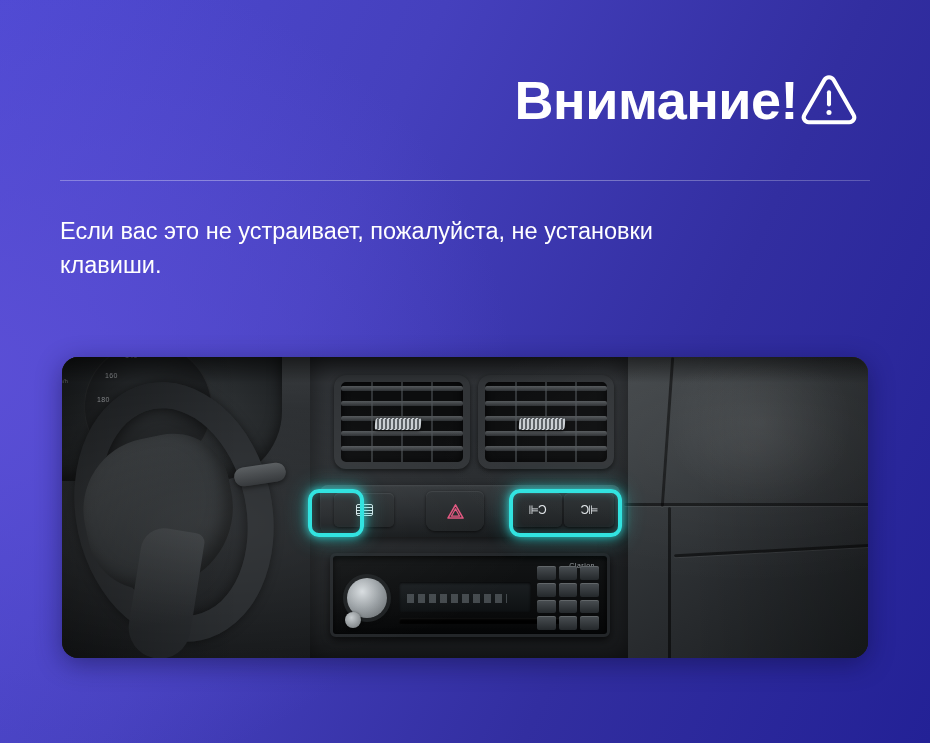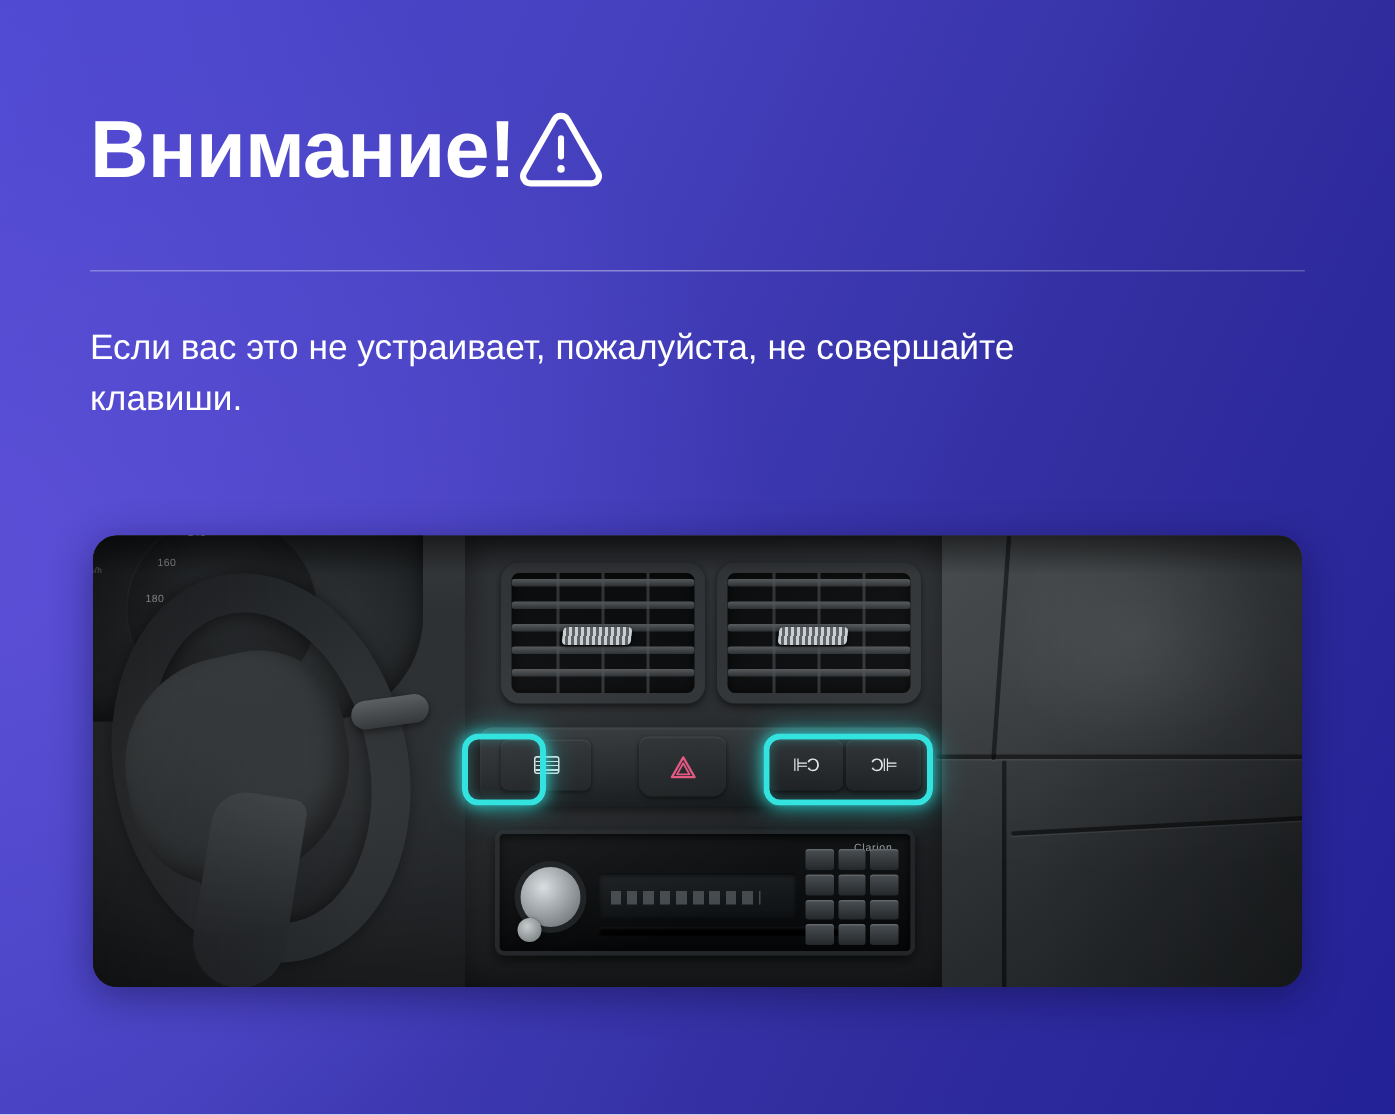--- a/index.html
+++ b/index.html
@@ -23,21 +23,21 @@
 
   
   .header {
     position: absolute;
     left: 60px;
     top: 52px;
     right: 64px;
     height: 96px;
     display: flex;
     align-items: center;
-    justify-content: flex-start;
+    justify-content: flex-end;
   }
 
   .title {
     font-size: 54px;
     font-weight: 700;
     color: #ffffff;
     letter-spacing: -0.5px;
     line-height: 1;
     white-space: nowrap;
   }
@@ -389,21 +389,21 @@
         <path d="M32 8.5c-1.9 0-3.7 1-4.7 2.7L6.6 47.4c-2 3.4.5 7.6 4.4 7.6h42c3.9 0 6.4-4.2 4.4-7.6L36.7 11.2A5.4 5.4 0 0 0 32 8.5Z" stroke="#ffffff" stroke-width="4.2" stroke-linejoin="round"></path>
         <path d="M32 24v12.5" stroke="#ffffff" stroke-width="4.2" stroke-linecap="round"></path>
         <circle cx="32" cy="45" r="2.6" fill="#ffffff"></circle>
       </svg>
     </div>
   </div>
 
   <div class="divider"></div>
 
   <div class="body-copy">
-    <p>Если вас это не устраивает, пожалуйста, не совершайте</p>
+    <p>Если вас это не устраивает, пожалуйста, не установки</p>
     <p>клавиши.</p>
   </div>
 
   <div class="photo">
     <div class="dash-base"></div>
 
     <div class="cluster">
       <div class="gauge">
         <span class="tick" style="left:40px;  top:8px;">140</span>
         <span class="tick" style="left:20px;  top:28px;">160</span>

